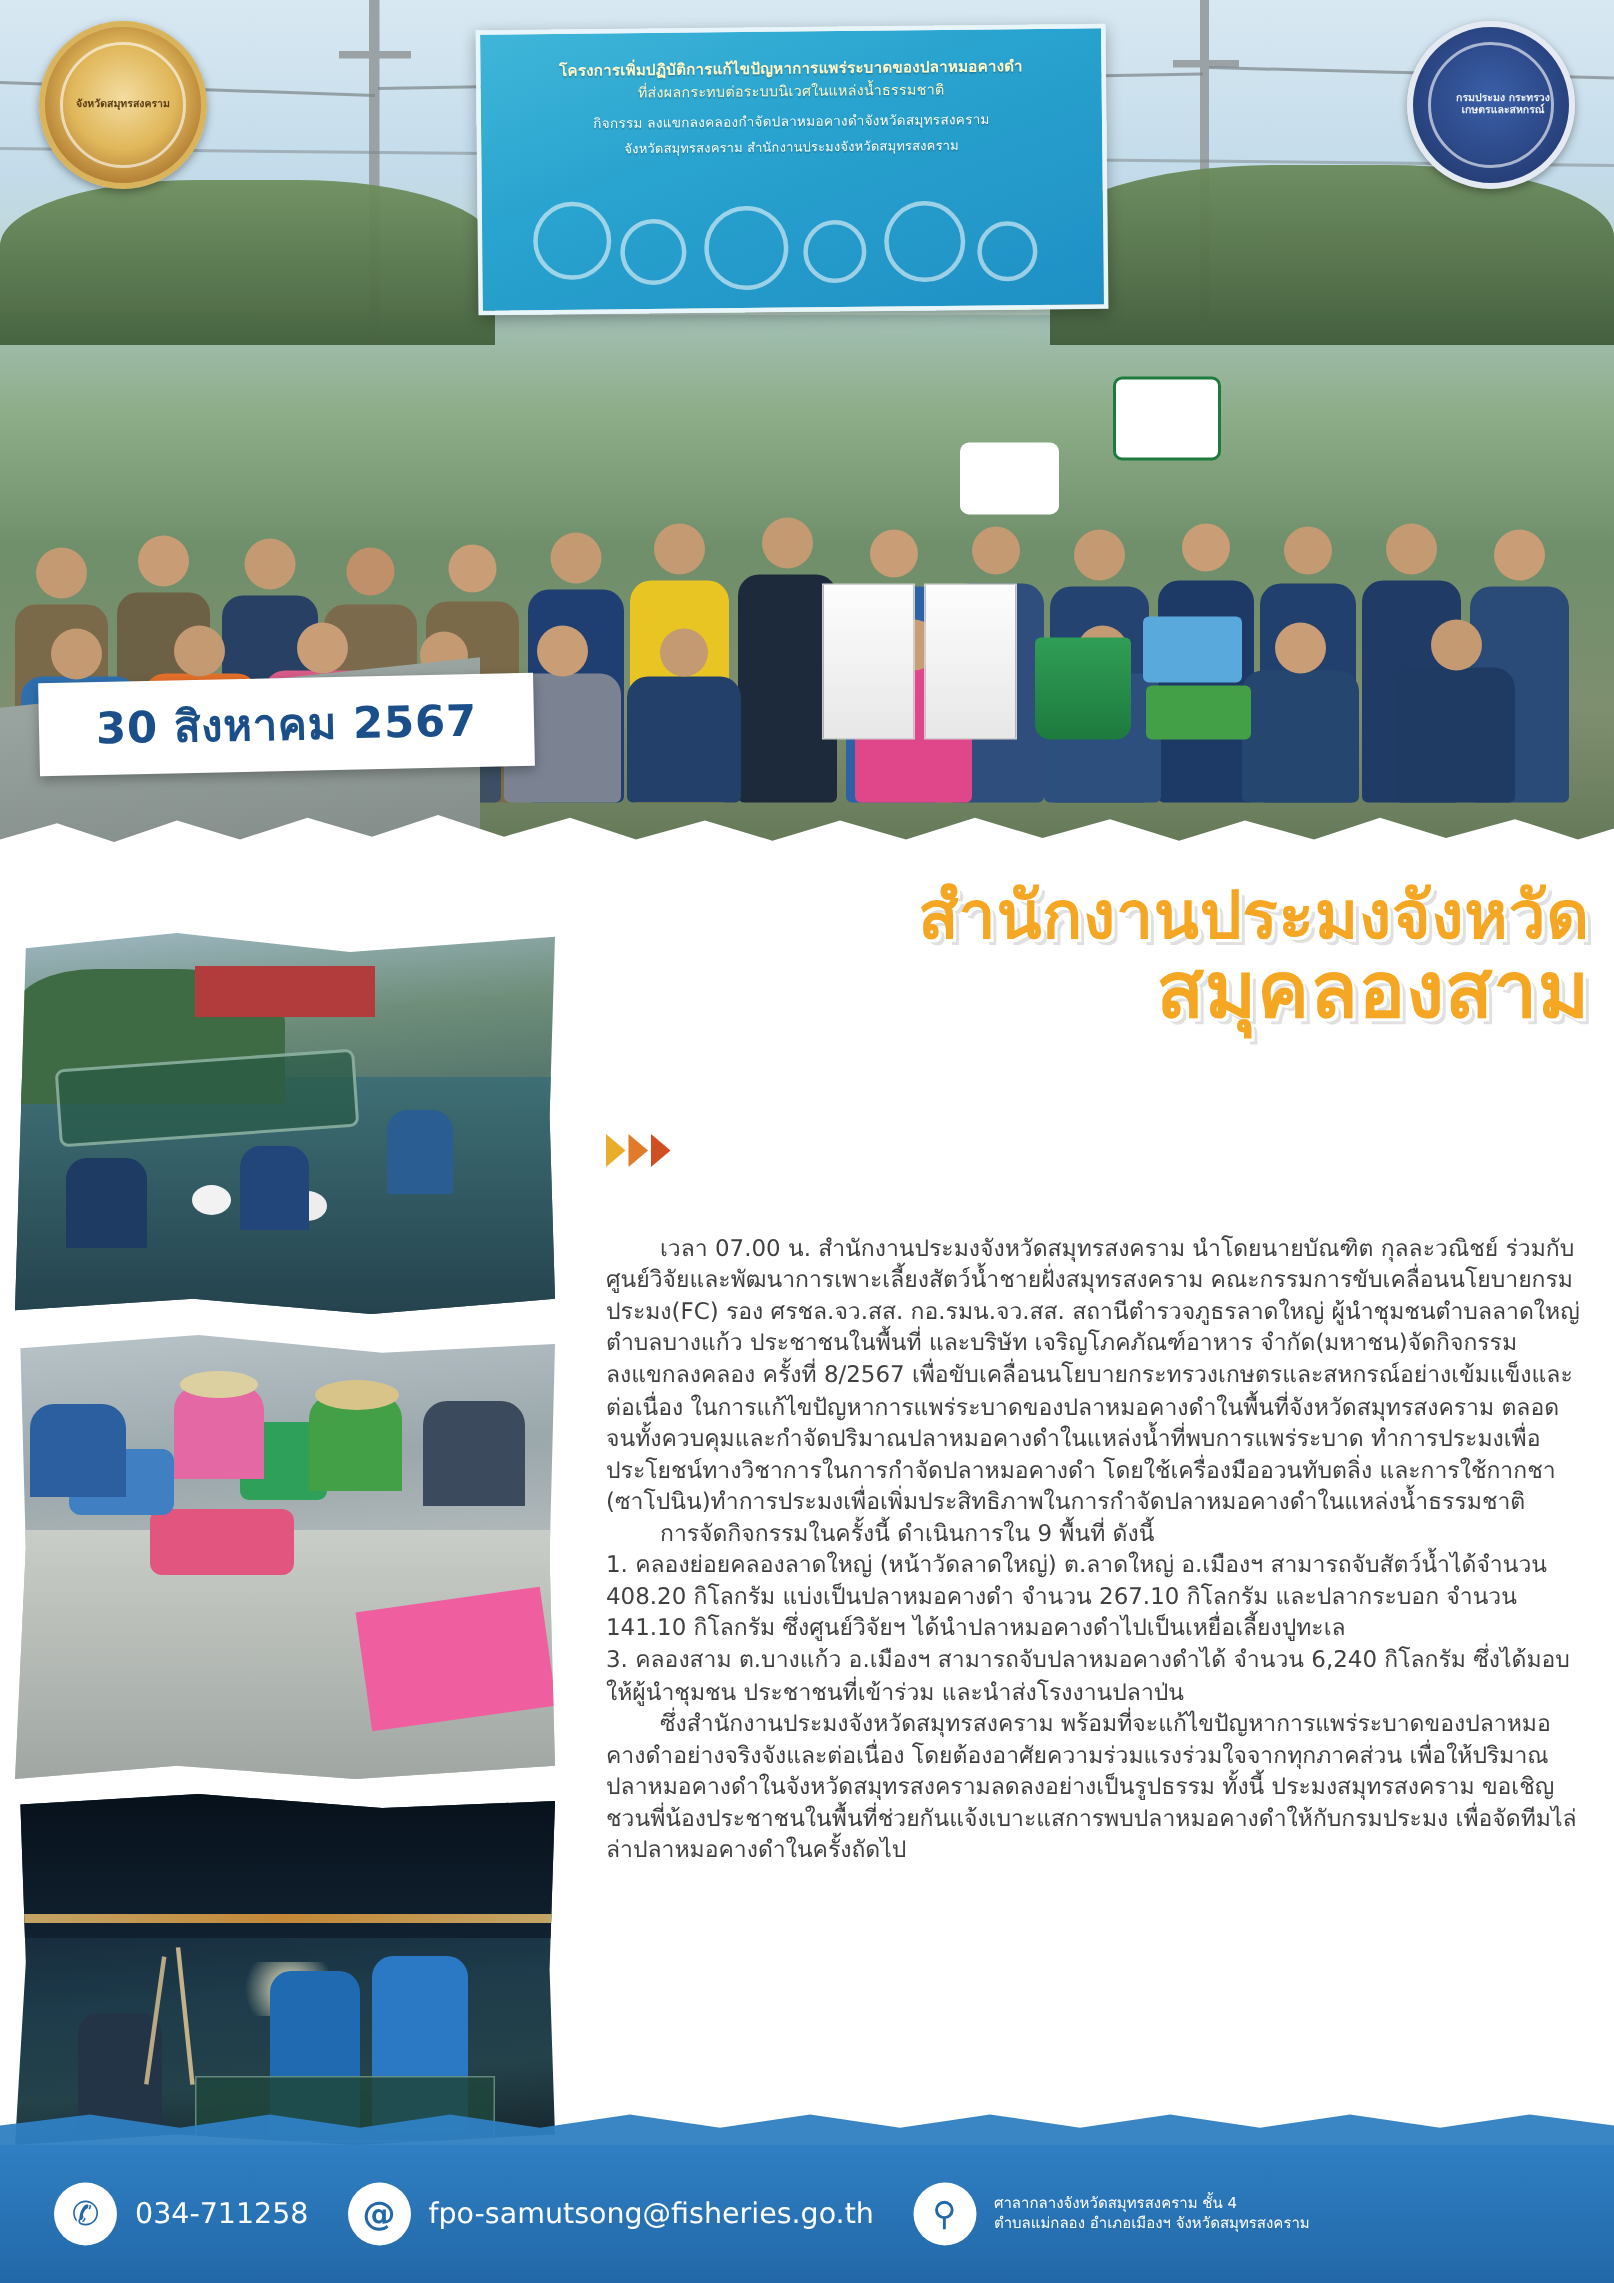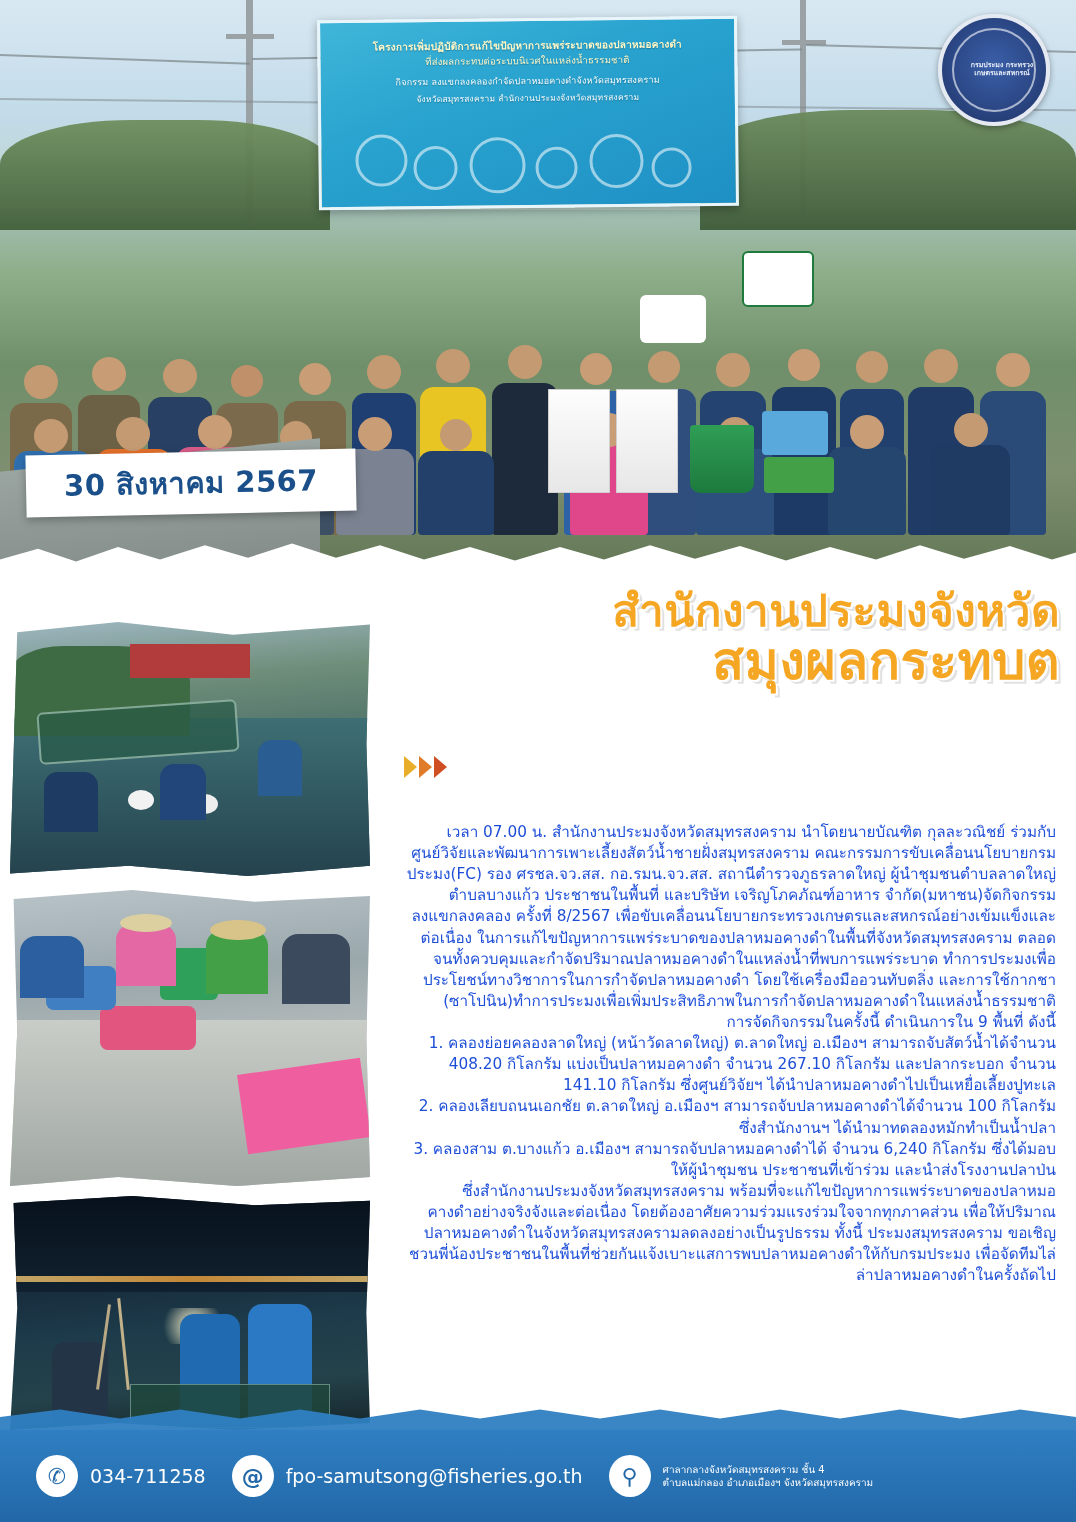--- a/index.html
+++ b/index.html
@@ -131,22 +131,22 @@
     border-top:11px solid transparent; border-bottom:11px solid transparent;
   }
   .chev i:nth-child(2) { border-left-color:#e07b2a; }
   .chev i:nth-child(3) { border-left-color:#cf4f22; }
   .headline {
     color:#16355f; font-size:20.5px; font-weight:bold; line-height:1.35;
   }
 
   .body-text {
     position:absolute; left:404px; top:822px; width:652px;
-    color:#1d4ed8; font-size:15.3px; line-height:1.38;
-    text-align:right;
+    color:#404040; font-size:15.3px; line-height:1.38;
+    text-align:left;
   }
   .body-text p { margin:0; }
   .body-text p.indent { text-indent:36px; }
 
   
   .footer {
     position:absolute; left:0; bottom:0; width:1076px; height:92px;
     background: linear-gradient(180deg,#2f7fc2 0%,#2268a8 100%);
     display:flex; align-items:center; gap:26px; padding-left:36px;
   }
@@ -191,20 +191,25 @@
     <div class="bubble" style="left:148px;top:116px;width:56px;height:56px;"></div>
     <div class="bubble" style="left:214px;top:126px;width:42px;height:42px;"></div>
     <div class="bubble" style="left:268px;top:114px;width:54px;height:54px;"></div>
     <div class="bubble" style="left:330px;top:128px;width:40px;height:40px;"></div>
     <div class="banner-line1">โครงการเพิ่มปฏิบัติการแก้ไขปัญหาการแพร่ระบาดของปลาหมอคางดำ</div>
     <div class="banner-line2">ที่ส่งผลกระทบต่อระบบนิเวศในแหล่งน้ำธรรมชาติ</div>
     <div class="banner-line3">กิจกรรม ลงแขกลงคลองกำจัดปลาหมอคางดำจังหวัดสมุทรสงคราม</div>
     <div class="banner-line4">จังหวัดสมุทรสงคราม สำนักงานประมงจังหวัดสมุทรสงคราม</div>
   </div>
 
+  <div class="seal seal-left">
+    <div class="seal-inner">
+      <div class="seal-text">จังหวัดสมุทรสงคราม</div>
+    </div>
+  </div>
   <div class="seal seal-right">
     <div class="seal-inner">
       <div class="seal-text">กรมประมง กระทรวงเกษตรและสหกรณ์</div>
     </div>
   </div>
 
   <div class="crowd">
 
     <div class="person" style="left:10px;width:62px;height:170px;">
       <div class="body" style="height:132px;background:#7a6a4a;"></div>
@@ -360,36 +365,35 @@
   <div class="ph-el" style="left:42px;top:146px;width:56px;height:80px;background:#233447;border-radius:14px 14px 0 0;"></div>
   <div class="ph-el" style="left:170px;top:118px;width:60px;height:110px;background:#1f6ab0;border-radius:14px 14px 0 0;"></div>
   <div class="ph-el" style="left:238px;top:108px;width:64px;height:118px;background:#2b79c4;border-radius:14px 14px 0 0;"></div>
   <div class="ph-el" style="left:120px;top:188px;width:200px;height:44px;background:rgba(30,70,60,.85);border:1px solid rgba(180,220,200,.45);"></div>
   <div class="ph-el" style="left:92px;top:108px;width:3px;height:86px;background:#b8a884;transform:rotate(8deg);"></div>
   <div class="ph-el" style="left:112px;top:102px;width:3px;height:92px;background:#c2b189;transform:rotate(-6deg);"></div>
 </div>
 
 <div class="title-wrap">
   <div class="title-1">สำนักงานประมงจังหวัด</div>
-  <div class="title-2">สมุงผลกระทบต</div>
+  <div class="title-2">สมุคลองสาม</div>
 </div>
 
 <div class="headline-row">
   <div class="chev">
       <i></i>
       <i></i>
       <i></i>
     </div>
 </div>
 
 <div class="body-text">
   <p class="indent">เวลา 07.00 น. สำนักงานประมงจังหวัดสมุทรสงคราม นำโดยนายบัณฑิต กุลละวณิชย์ ร่วมกับศูนย์วิจัยและพัฒนาการเพาะเลี้ยงสัตว์น้ำชายฝั่งสมุทรสงคราม คณะกรรมการขับเคลื่อนนโยบายกรมประมง(FC) รอง ศรชล.จว.สส. กอ.รมน.จว.สส. สถานีตำรวจภูธรลาดใหญ่ ผู้นำชุมชนตำบลลาดใหญ่ ตำบลบางแก้ว ประชาชนในพื้นที่ และบริษัท เจริญโภคภัณฑ์อาหาร จำกัด(มหาชน)จัดกิจกรรมลงแขกลงคลอง ครั้งที่ 8/2567 เพื่อขับเคลื่อนนโยบายกระทรวงเกษตรและสหกรณ์อย่างเข้มแข็งและต่อเนื่อง ในการแก้ไขปัญหาการแพร่ระบาดของปลาหมอคางดำในพื้นที่จังหวัดสมุทรสงคราม ตลอดจนทั้งควบคุมและกำจัดปริมาณปลาหมอคางดำในแหล่งน้ำที่พบการแพร่ระบาด ทำการประมงเพื่อประโยชน์ทางวิชาการในการกำจัดปลาหมอคางดำ โดยใช้เครื่องมืออวนทับตลิ่ง และการใช้กากชา (ซาโปนิน)ทำการประมงเพื่อเพิ่มประสิทธิภาพในการกำจัดปลาหมอคางดำในแหล่งน้ำธรรมชาติ</p>
   <p class="indent">การจัดกิจกรรมในครั้งนี้ ดำเนินการใน 9 พื้นที่ ดังนี้</p>
   <p>1. คลองย่อยคลองลาดใหญ่ (หน้าวัดลาดใหญ่) ต.ลาดใหญ่ อ.เมืองฯ สามารถจับสัตว์น้ำได้จำนวน 408.20 กิโลกรัม แบ่งเป็นปลาหมอคางดำ จำนวน 267.10 กิโลกรัม และปลากระบอก จำนวน 141.10 กิโลกรัม ซึ่งศูนย์วิจัยฯ ได้นำปลาหมอคางดำไปเป็นเหยื่อเลี้ยงปูทะเล</p>
-  <p>2. คลองเลียบถนนเอกชัย ต.ลาดใหญ่ อ.เมืองฯ สามารถจับปลาหมอคางดำได้จำนวน 100 กิโลกรัม ซึ่งสำนักงานฯ ได้นำมาทดลองหมักทำเป็นน้ำปลา</p>
   <p>3. คลองสาม ต.บางแก้ว อ.เมืองฯ สามารถจับปลาหมอคางดำได้ จำนวน 6,240 กิโลกรัม ซึ่งได้มอบให้ผู้นำชุมชน ประชาชนที่เข้าร่วม และนำส่งโรงงานปลาป่น</p>
   <p class="indent">ซึ่งสำนักงานประมงจังหวัดสมุทรสงคราม พร้อมที่จะแก้ไขปัญหาการแพร่ระบาดของปลาหมอคางดำอย่างจริงจังและต่อเนื่อง โดยต้องอาศัยความร่วมแรงร่วมใจจากทุกภาคส่วน เพื่อให้ปริมาณปลาหมอคางดำในจังหวัดสมุทรสงครามลดลงอย่างเป็นรูปธรรม ทั้งนี้ ประมงสมุทรสงคราม ขอเชิญชวนพี่น้องประชาชนในพื้นที่ช่วยกันแจ้งเบาะแสการพบปลาหมอคางดำให้กับกรมประมง เพื่อจัดทีมไล่ล่าปลาหมอคางดำในครั้งถัดไป</p>
 </div>
 
 <div class="footer-wave"></div>
 <div class="footer">
   <div class="fitem">
     <div class="ficon">✆</div>
     <div class="ftext">034-711258</div>
   </div>

